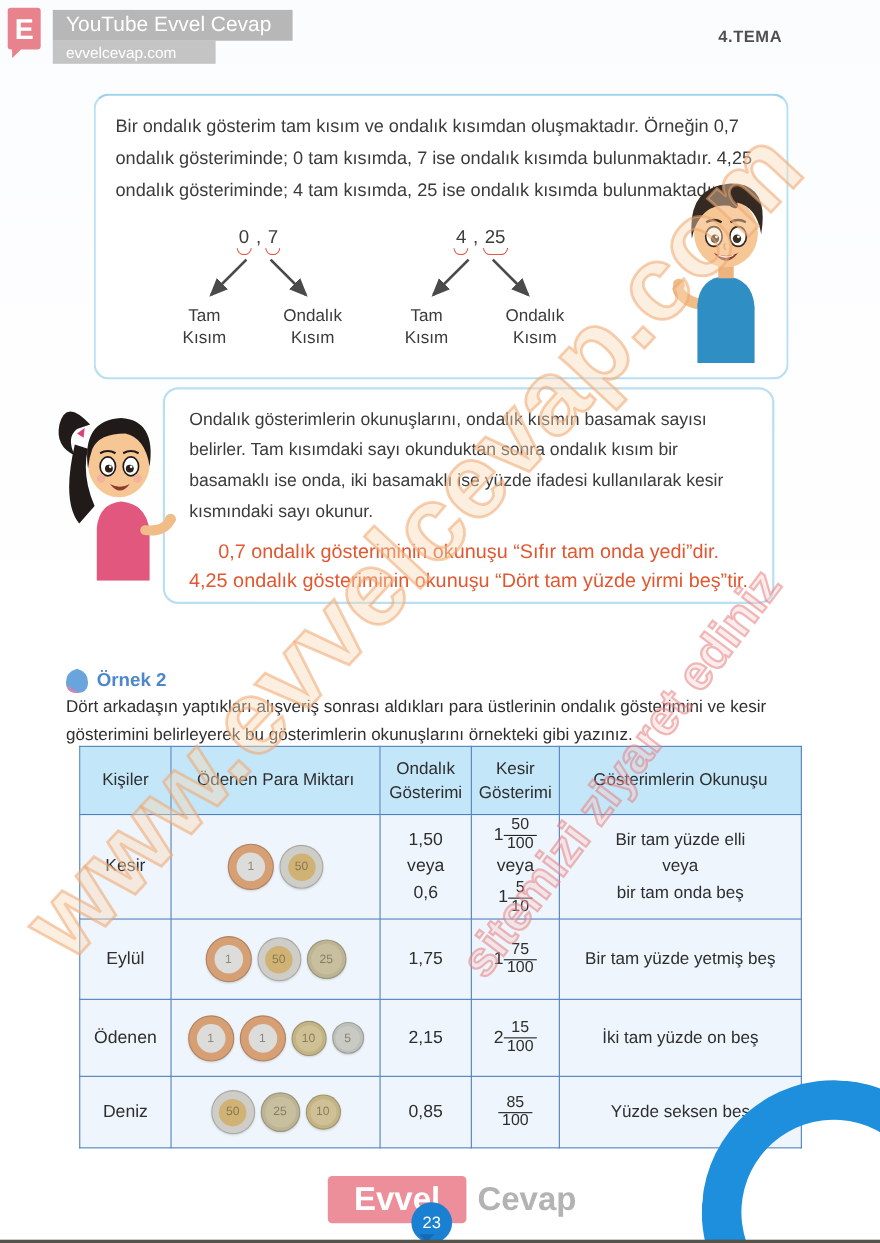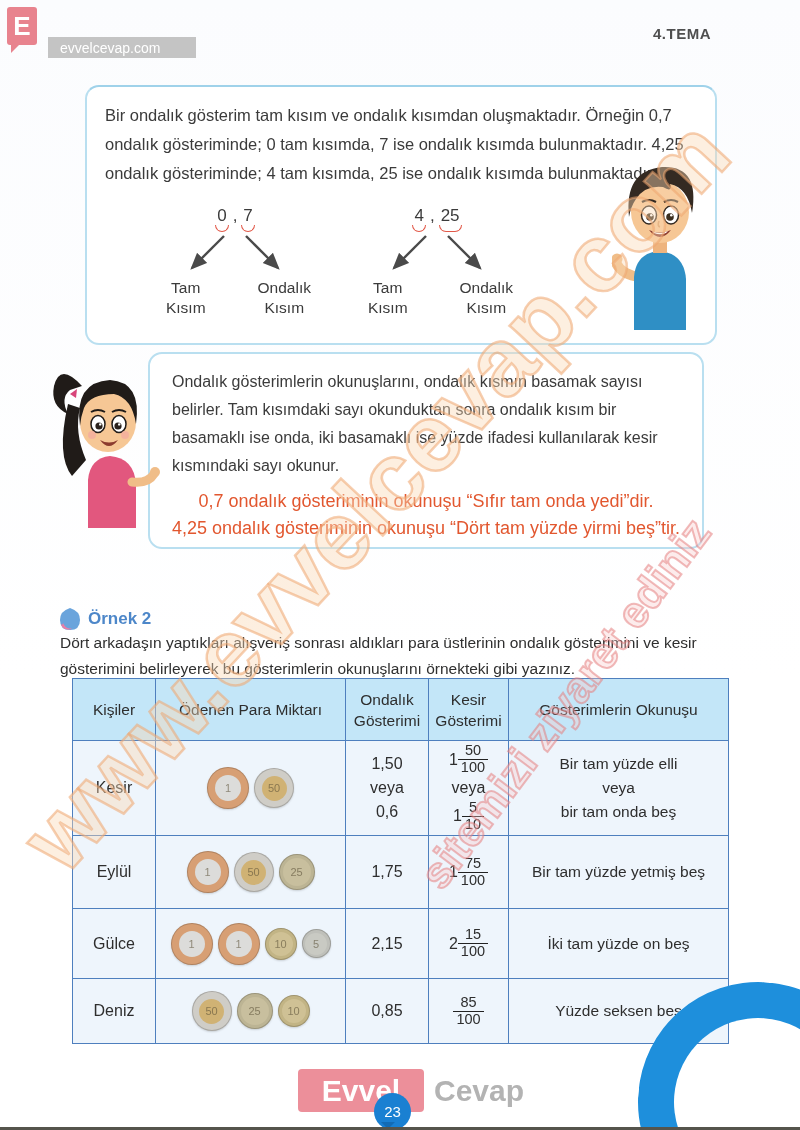--- a/index.html
+++ b/index.html
@@ -117,20 +117,23 @@
     color:rgba(250,216,180,.42); -webkit-text-stroke:2.5px rgba(238,166,112,.55); }
   .wm2 { left:430px; top:858px; font-size:44px; transform:rotate(-53deg); transform-origin:0 50%;
     color:rgba(250,200,200,.35); -webkit-text-stroke:2px rgba(228,120,120,.5); }
 </style>
 </head>
 <body>
 
 <div class="page">
 
   <div class="logo-e">E</div>
+  <div class="banner1">
+    <span>YouTube Evvel Cevap</span>
+  </div>
   <div class="banner2">
     <span>evvelcevap.com</span>
   </div>
   <div class="tema">4.TEMA</div>
 
   <div class="ibox ibox1">
     <p>Bir ondalık gösterim tam kısım ve ondalık kısımdan oluşmaktadır. Örneğin 0,7 ondalık gösteriminde; 0 tam kısımda, 7 ise ondalık kısımda bulunmaktadır. 4,25 ondalık gösteriminde; 4 tam kısımda, 25 ise ondalık kısımda bulunmaktadır.</p>
 
     <div class="dg-row">
 
@@ -339,21 +342,21 @@
                 <span class="den">100</span>
               </span>
         </span>
       </td>
       <td class="reading">
         <span class="read-line">Bir tam yüzde yetmiş beş</span>
       </td>
     </tr>
 
     <tr style="height:70px">
-      <td>Gülce</td>
+      <td>Ödenen</td>
       <td>
         <div class="coins">
           <span class="coin c1tl">
                 <span class="face">1</span>
               </span>
           <span class="coin c1tl">
                 <span class="face">1</span>
               </span>
           <span class="coin c10">
                 <span class="face">10</span>

